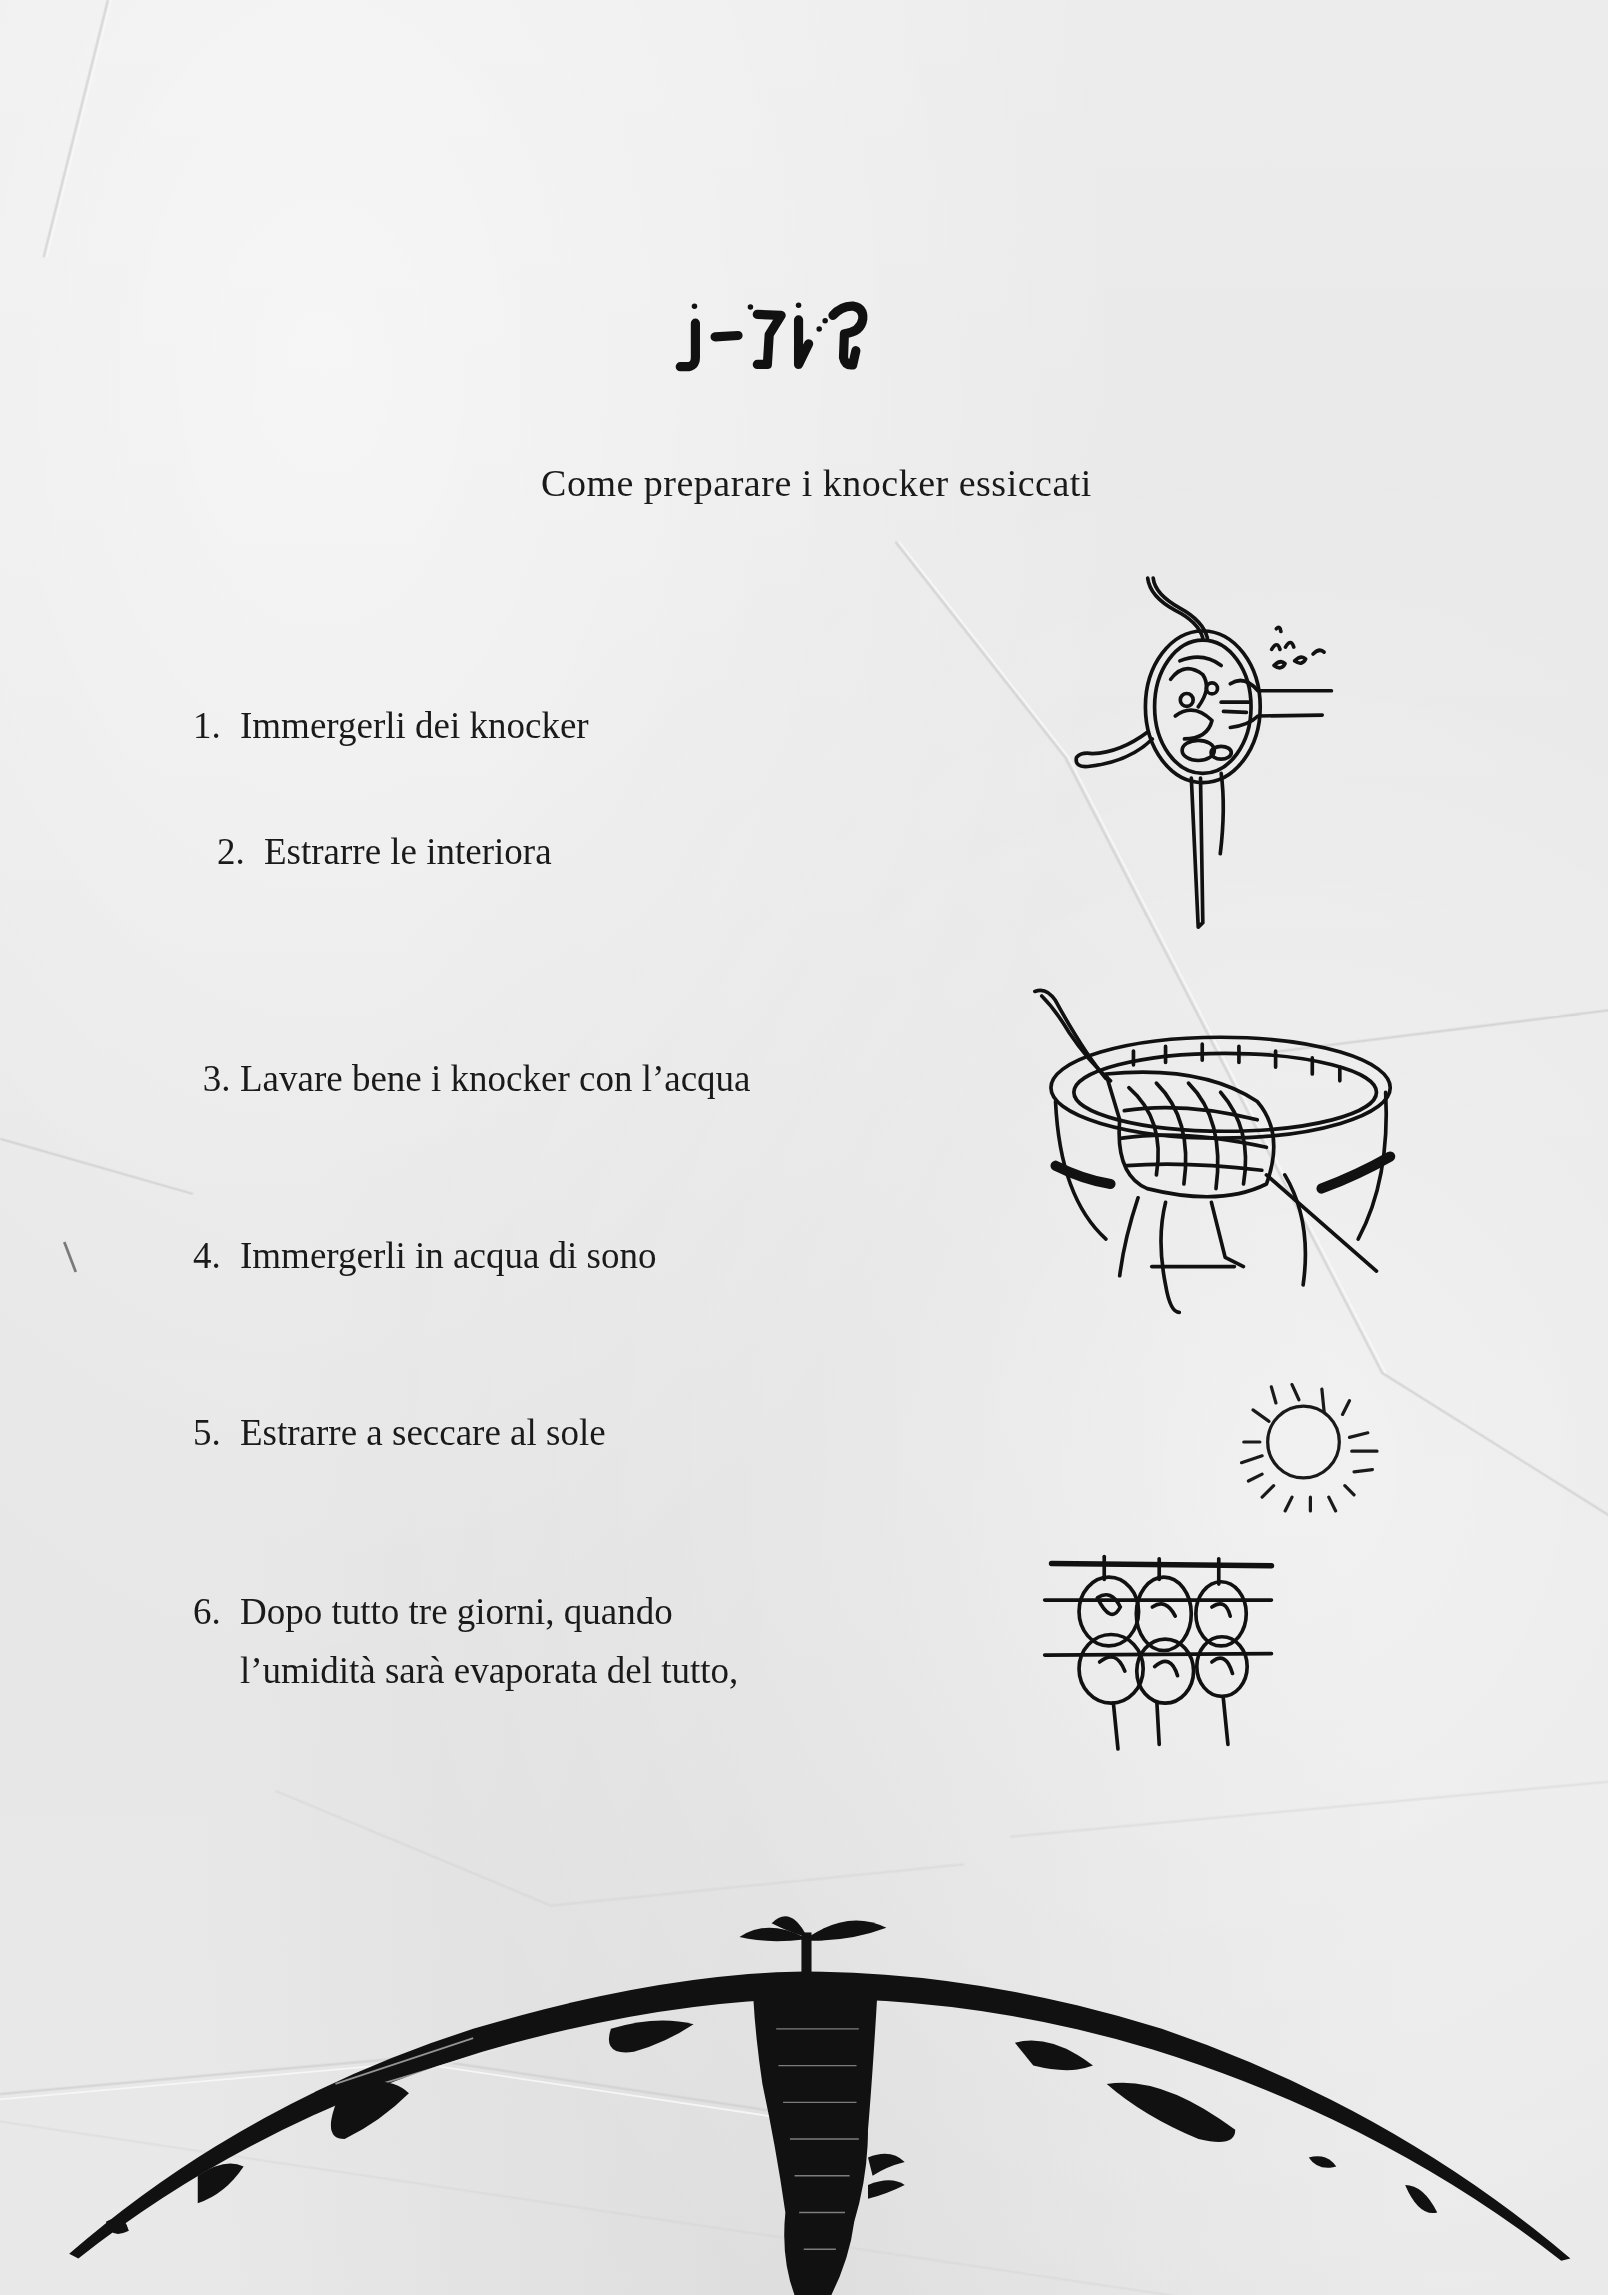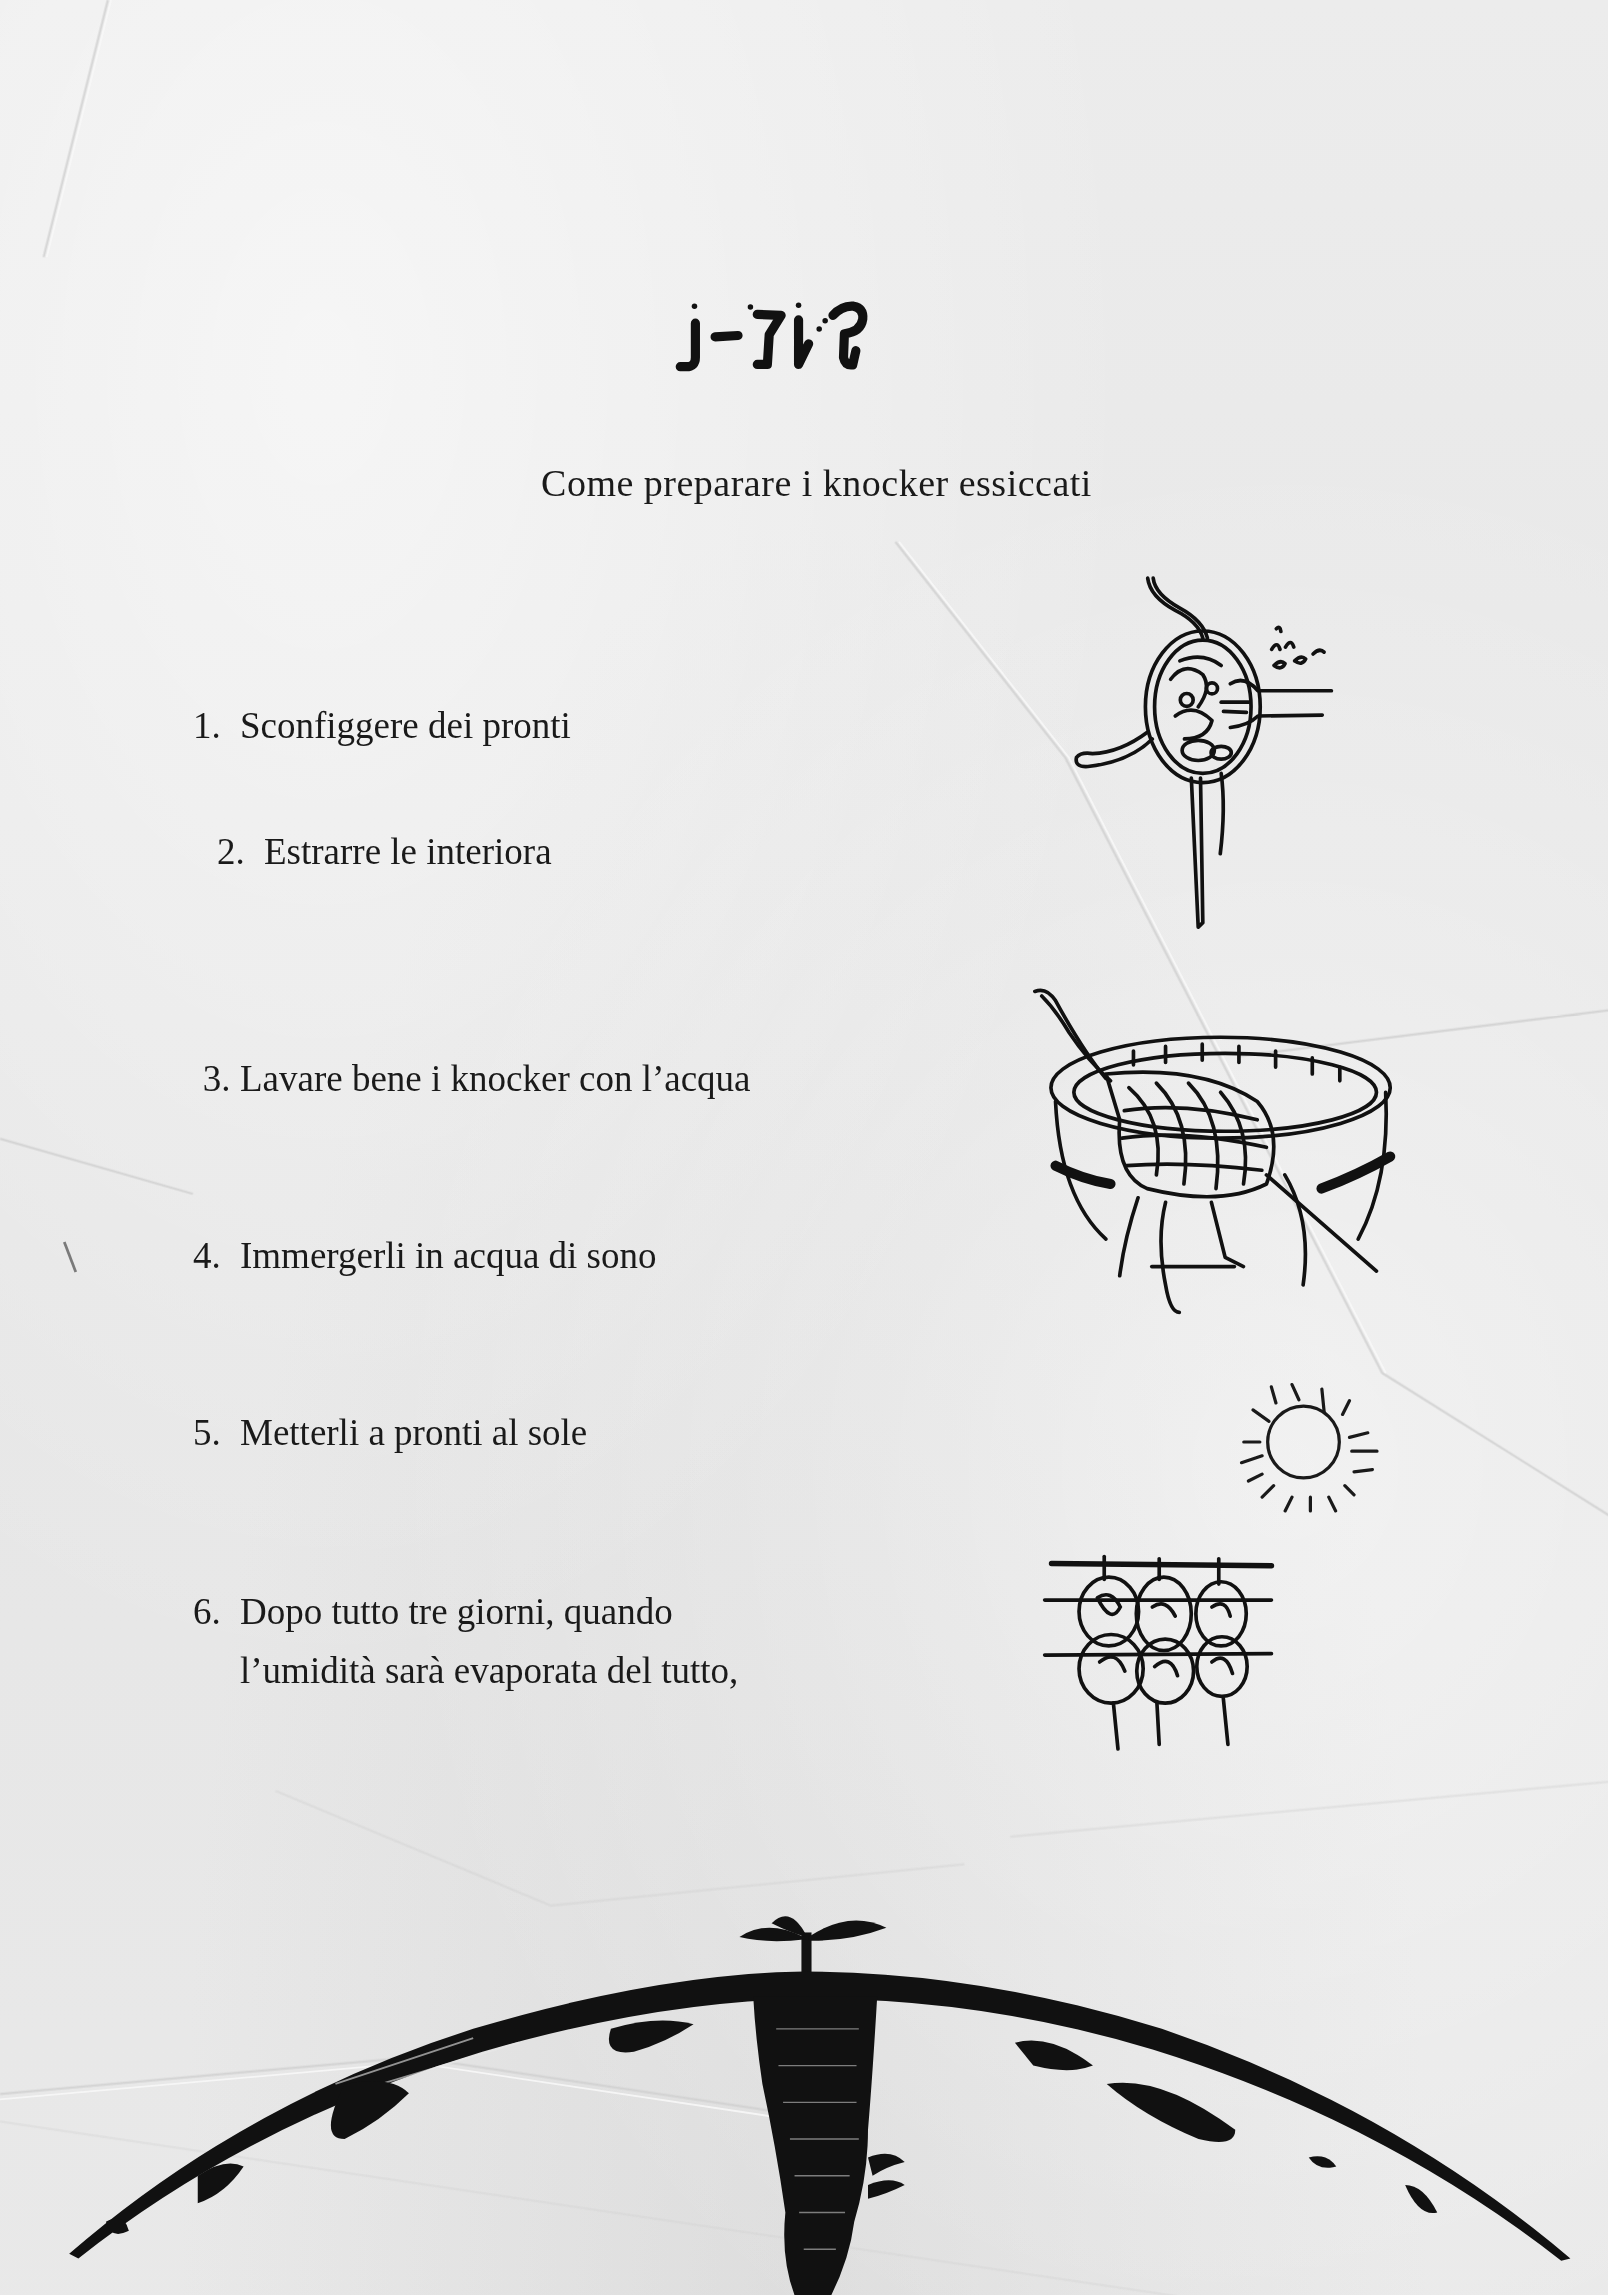--- a/index.html
+++ b/index.html
@@ -79,33 +79,33 @@
       <circle cx="345" cy="118" r="6" fill="#111" stroke="none"></circle>
 
       <path d="M375 88 Q395 66 420 68 Q442 72 440 96 Q436 124 400 128 L398 180 Q402 198 418 196 L425 165"></path>
     </g>
   </svg>
 </div>
 
 <div class="subtitle">Come preparare i knocker essiccati</div>
 
 <div class="step" style="top:696px;">
-  <span class="num">1.</span><span>Sconfiggere dei pronti</span>
+  <span class="num">1.</span><span>Immergerli dei knocker</span>
 </div>
 <div class="step" style="top:822px;margin-left:24px;">
   <span class="num">2.</span><span>Estrarre le interiora</span>
 </div>
 <div class="step" style="top:1049px;text-align:center;">
   <span class="num">3.</span><span>Lavare bene i knocker con l’acqua</span>
 </div>
 <div class="step" style="top:1226px;">
   <span class="num">4.</span><span>Immergerli in acqua di sono</span>
 </div>
 <div class="step" style="top:1403px;">
-  <span class="num">5.</span><span>Metterli a pronti al sole</span>
+  <span class="num">5.</span><span>Estrarre a seccare al sole</span>
 </div>
 <div class="step" style="top:1582px;">
   <span class="num">6.</span><span>Dopo tutto tre giorni, quando</span>
   <span class="cont">l’umidità sarà evaporata del tutto,</span>
 </div>
 
 <div class="illus" style="left:1065px; top:569px; width:294px; height:395px;">
   <svg viewBox="0 0 640 860">
     <g stroke="#111" stroke-width="8" fill="none" stroke-linecap="round" stroke-linejoin="round">
       <path d="M180 20 Q185 60 240 90 Q290 115 300 150"></path>

